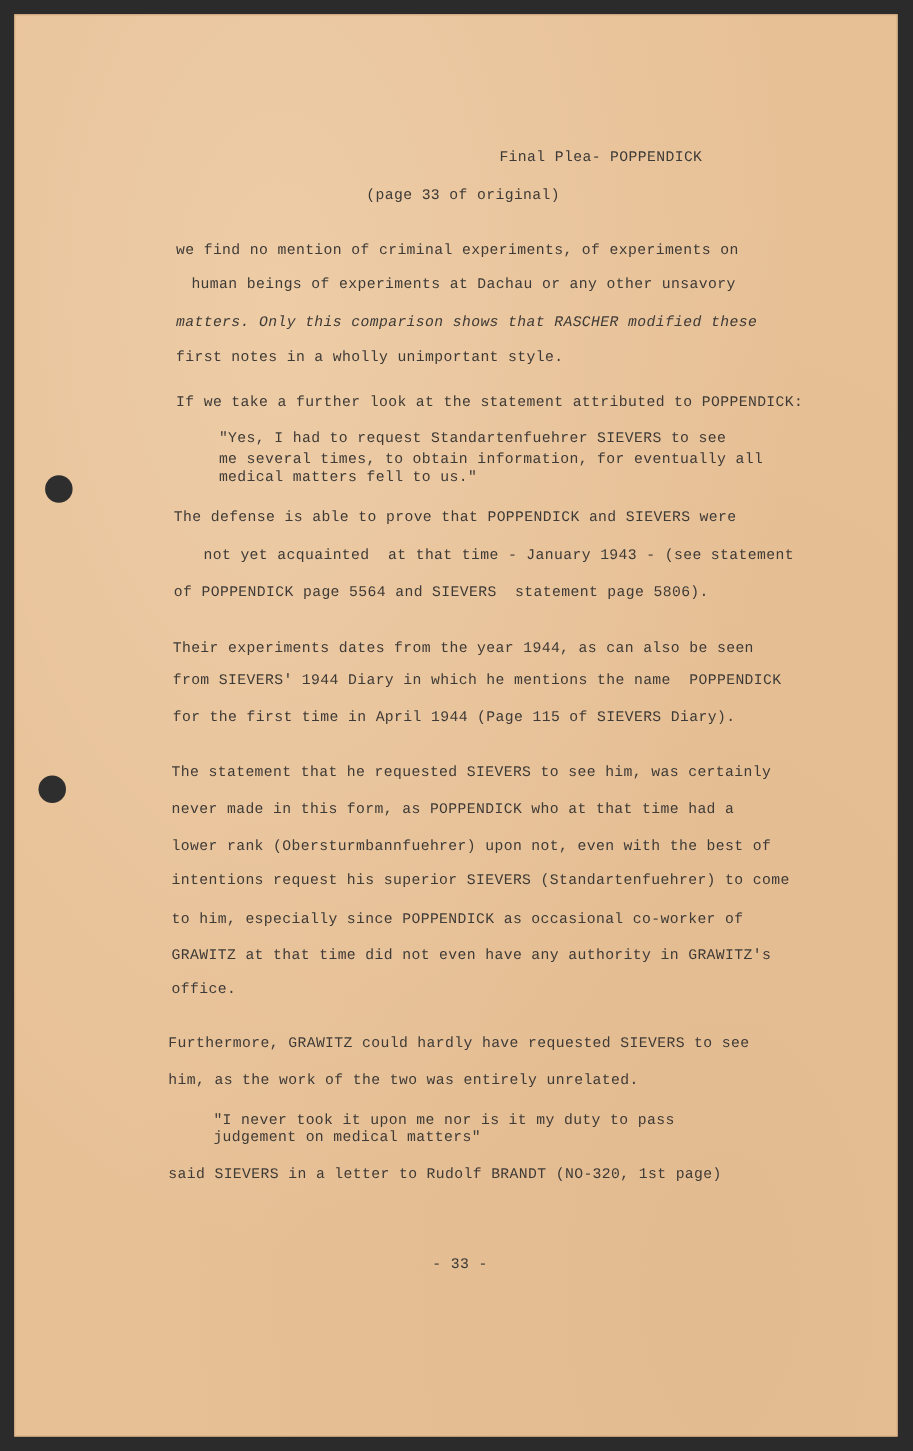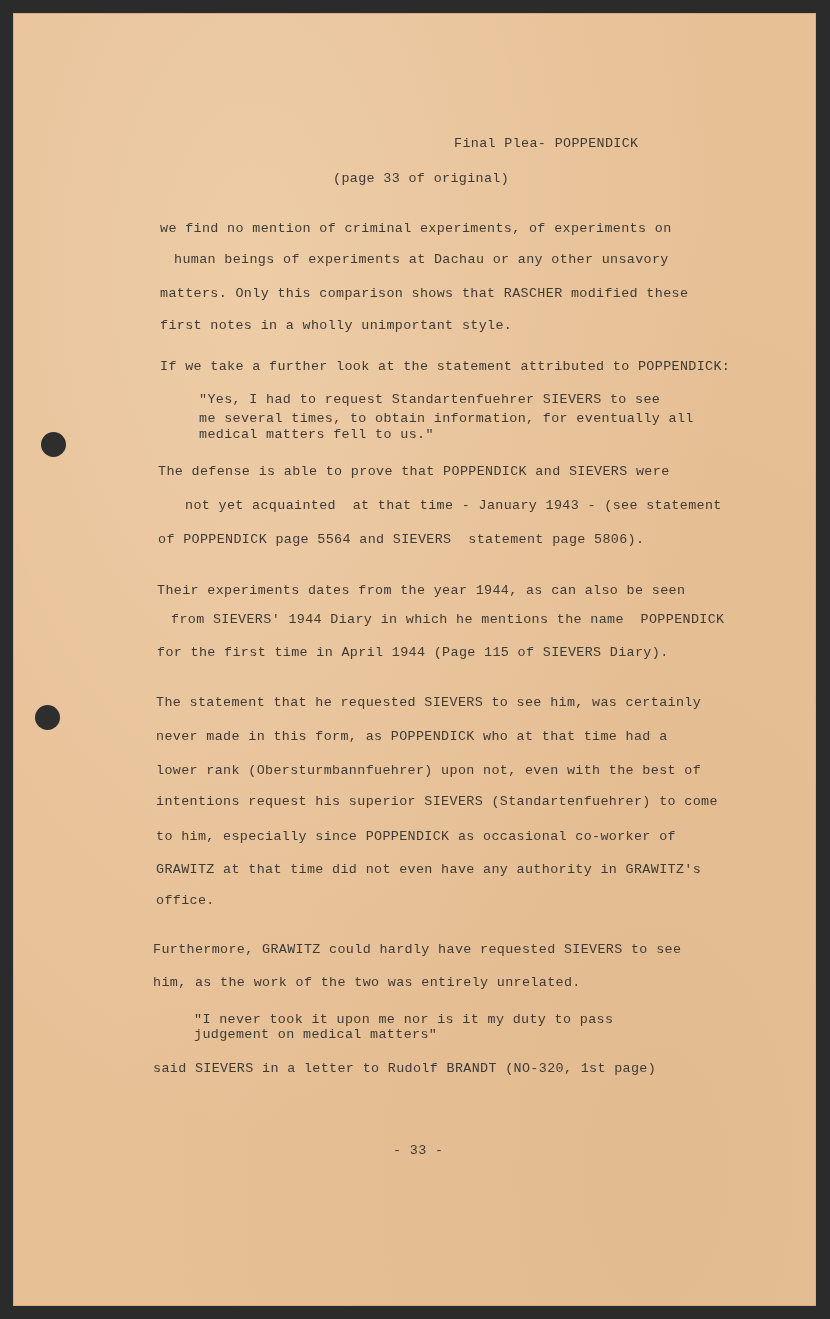--- a/index.html
+++ b/index.html
@@ -46,31 +46,31 @@
   <div class="hole" style="left:28px; top:419px;"></div>
   <div class="hole" style="left:22px; top:692px;"></div>
 </div>
 
 <div class="tw" style="left:440px; top:136px;margin-left:14px;">Final Plea- POPPENDICK</div>
 <div class="tw" style="left:333px; top:171px;">(page 33 of original)</div>
 
 <div id="body-lines">
     <div class="tw" style="left: 160px; top: 221px;">we find no mention of criminal experiments, of experiments on</div>
     <div class="tw" style="left: 174px; top: 252px;">human beings of experiments at Dachau or any other unsavory</div>
-    <div class="tw" style="left: 160px; top: 286px;">matters. Only this comparison shows that RASCHER modified these</div>
+    <div class="tw" style="left: 160px; top: 286px; font-style: italic;">matters. Only this comparison shows that RASCHER modified these</div>
     <div class="tw" style="left: 160px; top: 318px;">first notes in a wholly unimportant style.</div>
     <div class="tw" style="left: 160px; top: 359px;">If we take a further look at the statement attributed to POPPENDICK:</div>
     <div class="tw" style="left: 199px; top: 392px;">"Yes, I had to request Standartenfuehrer SIEVERS to see</div>
     <div class="tw" style="left: 199px; top: 411px;">me several times, to obtain information, for eventually all</div>
     <div class="tw" style="left: 199px; top: 427px;">medical matters fell to us."</div>
     <div class="tw" style="left: 158px; top: 464px;">The defense is able to prove that POPPENDICK and SIEVERS were</div>
     <div class="tw" style="left: 158px; top: 498px; margin-left: 27px;">not yet acquainted  at that time - January 1943 - (see statement</div>
     <div class="tw" style="left: 158px; top: 532px;">of POPPENDICK page 5564 and SIEVERS  statement page 5806).</div>
     <div class="tw" style="left: 157px; top: 583px;">Their experiments dates from the year 1944, as can also be seen</div>
-    <div class="tw" style="left: 171px; top: 612px;">from SIEVERS' 1944 Diary in which he mentions the name  POPPENDICK</div>
+    <div class="tw" style="left: 157px; top: 612px;">from SIEVERS' 1944 Diary in which he mentions the name  POPPENDICK</div>
     <div class="tw" style="left: 157px; top: 645px;">for the first time in April 1944 (Page 115 of SIEVERS Diary).</div>
     <div class="tw" style="left: 156px; top: 695px;">The statement that he requested SIEVERS to see him, was certainly</div>
     <div class="tw" style="left: 156px; top: 729px;">never made in this form, as POPPENDICK who at that time had a</div>
     <div class="tw" style="left: 156px; top: 763px;">lower rank (Obersturmbannfuehrer) upon not, even with the best of</div>
     <div class="tw" style="left: 156px; top: 794px;">intentions request his superior SIEVERS (Standartenfuehrer) to come</div>
     <div class="tw" style="left: 156px; top: 829px;">to him, especially since POPPENDICK as occasional co-worker of</div>
     <div class="tw" style="left: 156px; top: 862px;">GRAWITZ at that time did not even have any authority in GRAWITZ's</div>
     <div class="tw" style="left: 156px; top: 893px;">office.</div>
     <div class="tw" style="left: 153px; top: 942px;">Furthermore, GRAWITZ could hardly have requested SIEVERS to see</div>
     <div class="tw" style="left: 153px; top: 975px;">him, as the work of the two was entirely unrelated.</div>

